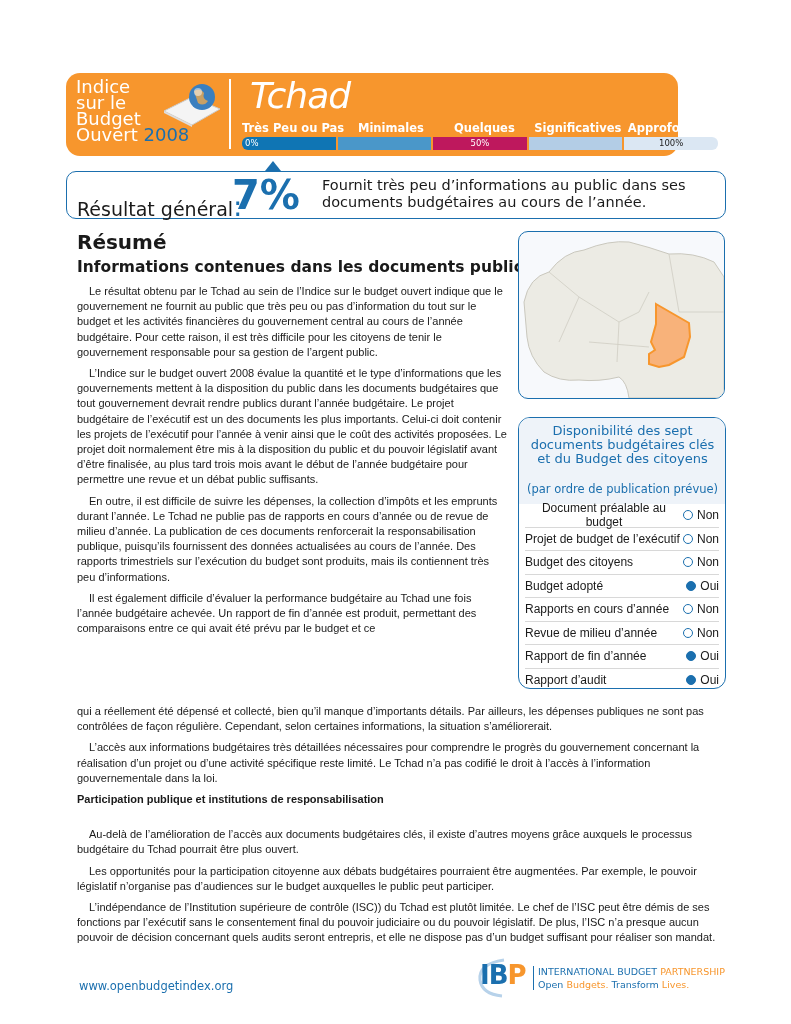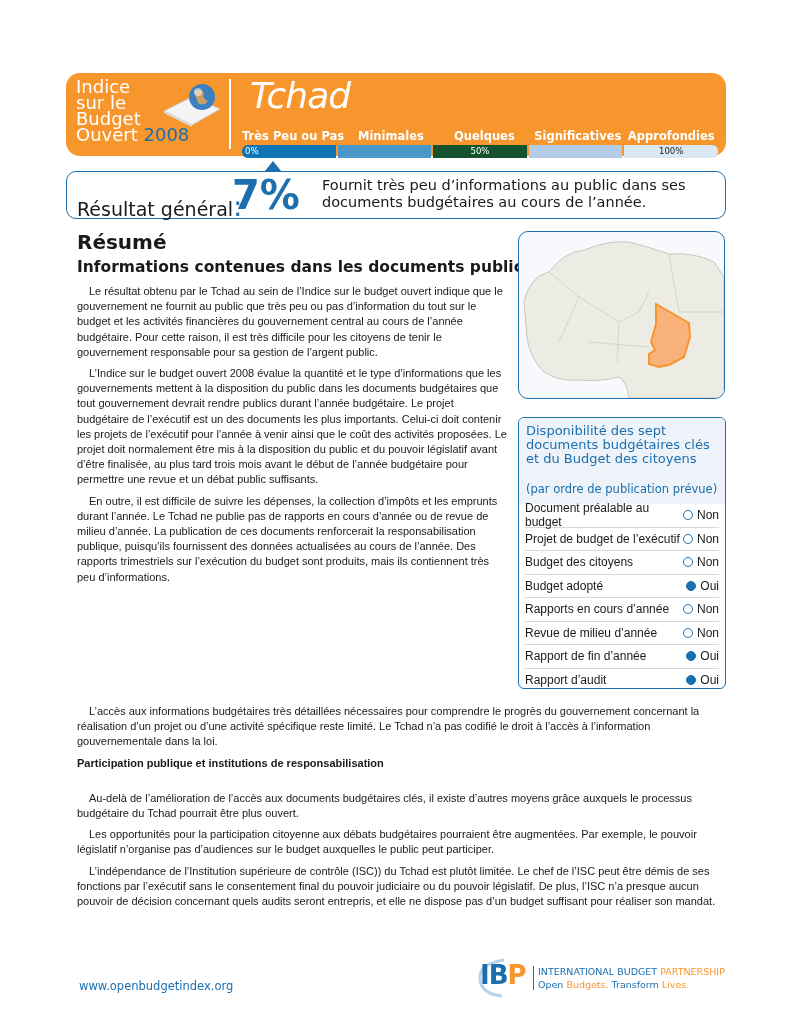--- a/index.html
+++ b/index.html
@@ -1,40 +1,40 @@
 <!DOCTYPE html>
 <html><head>
 <meta charset="utf-8">
 <style>
   html,body{margin:0;padding:0;background:#fff;}
   body{width:791px;height:1024px;position:relative;overflow:hidden;font-family:"Liberation Sans",sans-serif;color:#1a1a1a;}
-  .header{position:absolute;left:66px;top:73px;width:660px;height:83px;background:#f7962d;border-radius:14px;}
+  .header{position:absolute;left:66px;top:73px;width:612px;height:83px;background:#f7962d;border-radius:14px;}
   .logo-text{position:absolute;left:10px;top:6px;color:#fff;font-size:18px;line-height:16px;font-family:"DejaVu Sans",sans-serif;}
   .logo-text .year{color:#1b6fae;}
   .logo-book{position:absolute;left:96px;top:8px;width:60px;height:46px;}
   .divider{position:absolute;left:163px;top:6px;width:2px;height:70px;background:#fff;}
   .country{position:absolute;left:184px;top:2px;color:#fff;font-size:36px;font-style:italic;font-family:"DejaVu Sans",sans-serif;letter-spacing:-1px;}
   .scale{position:absolute;left:176px;top:48px;width:476px;}
-  .scale-labels{display:flex;margin-top:8px;}
+  .scale-labels{display:flex;}
   .scale-labels span{flex:1;color:#fff;font-size:11.5px;font-weight:bold;text-align:center;font-family:"DejaVu Sans",sans-serif;white-space:nowrap;}
   .scale-bars{display:flex;margin-top:2px;gap:2px;}
   .scale-bars div{flex:1;height:13px;font-size:8.5px;color:#fff;line-height:13px;padding:0 3px;box-sizing:border-box;font-family:"DejaVu Sans",sans-serif;}
   .pointer{position:absolute;left:265px;top:161px;width:0;height:0;border-left:8px solid transparent;border-right:8px solid transparent;border-bottom:10px solid #1b6fae;}
   .result{position:absolute;left:66px;top:171px;width:658px;height:46px;border:1.5px solid #1b6fae;border-radius:10px;background:#fff;}
   .result-label{position:absolute;left:10px;top:18px;font-size:19px;font-family:"DejaVu Sans",sans-serif;}
   .result-value{position:absolute;left:165px;top:0px;font-size:40px;font-weight:bold;color:#1b6fae;font-family:"DejaVu Sans",sans-serif;}
   .result-desc{position:absolute;left:255px;top:5px;font-size:14.5px;line-height:17px;width:400px;font-family:"DejaVu Sans",sans-serif;}
   h1{position:absolute;left:77px;top:230px;margin:0;font-size:20px;font-weight:bold;font-family:"DejaVu Sans",sans-serif;}
   h2{position:absolute;left:77px;top:258px;margin:0;font-size:15.5px;font-weight:bold;font-family:"DejaVu Sans",sans-serif;}
   .body-text{position:absolute;left:77px;font-size:11px;line-height:15.2px;}
   .body-text p{margin:0 0 6px 0;text-indent:12px;}
   .col{top:284px;width:430px;}
   .full{width:640px;}
   .map{position:absolute;left:518px;top:231px;width:205px;height:166px;border:1.5px solid #1b6fae;border-radius:10px;overflow:hidden;background:#f7f9fc;}
-  .docs{position:absolute;left:518px;top:417px;width:206px;height:270px;border:1.5px solid #1b6fae;border-radius:6px;background:#fff;overflow:hidden;}
+  .docs{position:absolute;left:518px;top:417px;width:206px;height:270px;border:1.5px solid #1b6fae;border-radius:12px;background:#fff;overflow:hidden;text-align:center;}
   .docs-head{background:#eef3f9;padding:6px 6px 8px 7px;color:#1b6fae;font-size:13px;line-height:14px;font-family:"DejaVu Sans",sans-serif;}
   .docs-head .sub{font-size:11.5px;margin-top:16px;}
   .docs-row{display:flex;align-items:center;justify-content:space-between;height:22.5px;margin:0 6px;border-bottom:1.5px solid #d8d8d8;font-size:12px;}
   .docs-row:last-child{border-bottom:none;}
   .status{display:flex;align-items:center;gap:4px;}
   .dot{width:10px;height:10px;border-radius:50%;border:1.5px solid #1b6fae;box-sizing:border-box;}
   .dot.filled{background:#1b6fae;}
   .footer-url{position:absolute;left:79px;top:979px;color:#1b6fae;font-size:11.5px;font-family:"DejaVu Sans",sans-serif;}
   .ibp{position:absolute;left:480px;top:960px;}
   .ibp-logo{position:absolute;left:0;top:0;font-size:26px;font-weight:bold;font-family:"DejaVu Sans",sans-serif;letter-spacing:-1px;}
@@ -67,21 +67,21 @@
     <div class="scale-labels">
       <span>Très Peu ou Pas</span>
       <span>Minimales</span>
       <span>Quelques</span>
       <span>Significatives</span>
       <span>Approfondies</span>
     </div>
     <div class="scale-bars">
       <div style="background:#0f75b4;border-radius:6px 0 0 6px;"><span>0%</span></div>
       <div style="background:#4a97c9;"></div>
-      <div style="background:#14532d;text-align:center;"><span>50%</span></div>
+      <div style="background:#be185d;text-align:center;"><span>50%</span></div>
       <div style="background:#b3cde6;"></div>
       <div style="background:#dbe7f3;color:#222;text-align:center;border-radius:0 6px 6px 0;"><span>100%</span></div>
     </div>
   </div>
 </div>
 
 <div class="pointer"></div>
 
 <div class="result">
   <div class="result-label"><span>Résultat général</span><span style="font-size:28px;color:#1b6fae;">:</span></div>
@@ -89,23 +89,25 @@
   <div class="result-desc">Fournit très peu d’informations au public dans ses documents budgétaires au cours de l’année.</div>
 </div>
 
 <h1>Résumé</h1>
 <h2>Informations contenues dans les documents publics</h2>
 
 <div class="body-text col">
   <p>Le résultat obtenu par le Tchad au sein de l’Indice sur le budget ouvert indique que le gouvernement ne fournit au public que très peu ou pas d’information du tout sur le budget et les activités financières du gouvernement central au cours de l’année budgétaire.  Pour cette raison, il est très difficile pour les citoyens de tenir le gouvernement responsable pour sa gestion de l’argent public.</p>
   <p>L’Indice sur le budget ouvert 2008 évalue la quantité et le type d’informations que les gouvernements mettent à la disposition du public dans les documents budgétaires que tout gouvernement devrait rendre publics durant l’année budgétaire.  Le projet budgétaire de l’exécutif est un des documents les plus importants.  Celui-ci doit contenir les projets de l’exécutif pour l’année à venir ainsi que le coût des activités proposées.  Le projet doit normalement être mis à la disposition du public et du pouvoir législatif avant d’être finalisée, au plus tard trois mois avant le début de l’année budgétaire pour permettre une revue et un débat public suffisants.</p>
   <p>En outre, il est difficile de suivre les dépenses, la collection d’impôts et les emprunts durant l’année.  Le Tchad ne publie pas de rapports en cours d’année ou de revue de milieu d’année.  La publication de ces documents renforcerait la responsabilisation publique, puisqu’ils fournissent des données actualisées au cours de l’année.  Des rapports trimestriels sur l’exécution du budget sont produits, mais ils contiennent très peu d’informations.</p>
+  <p>Il est également difficile d’évaluer la performance budgétaire au Tchad une fois l’année budgétaire achevée.  Un rapport de fin d’année est produit, permettant des comparaisons entre ce qui avait été prévu par le budget et ce</p>
 </div>
 
 <div class="body-text full" style="top:704px;">
+  <p style="text-indent:0;">qui a réellement été dépensé et collecté, bien qu’il manque d’importants détails.  Par ailleurs, les dépenses publiques ne sont pas contrôlées de façon régulière.  Cependant, selon certaines informations, la situation s’améliorerait.</p>
   <p>L’accès aux informations budgétaires très détaillées nécessaires pour comprendre le progrès du gouvernement concernant la réalisation d’un projet ou d’une activité spécifique reste limité.  Le Tchad n’a pas codifié le droit à l’accès à l’information gouvernementale dans la loi.</p>
   <div style="font-weight:bold;margin:4px 0 20px 0;">Participation publique et institutions de responsabilisation</div>
   <p>Au-delà de l’amélioration de l’accès aux documents budgétaires clés, il existe d’autres moyens grâce auxquels le processus budgétaire du Tchad pourrait être plus ouvert.</p>
   <p>Les opportunités pour la participation citoyenne aux débats budgétaires pourraient être augmentées.  Par exemple, le pouvoir législatif n’organise pas d’audiences sur le budget auxquelles le public peut participer.</p>
   <p>L’indépendance de l’Institution supérieure de contrôle (ISC)) du Tchad est plutôt limitée.  Le chef de l’ISC peut être démis de ses fonctions par l’exécutif sans le consentement final du pouvoir judiciaire ou du pouvoir législatif.  De plus, l’ISC n’a  presque aucun pouvoir de décision concernant quels audits seront entrepris, et elle ne dispose pas d’un budget suffisant pour réaliser son mandat.</p>
 </div>
 
 <div class="map">
   <svg width="205" height="166" viewBox="0 0 205 166">
     <path d="M5,70 Q10,45 30,40 Q45,20 65,18 Q90,8 110,10 Q130,15 150,22 Q175,20 195,30 L205,45 L205,166 L110,166 Q108,150 100,145 Q80,150 60,148 Q40,150 25,140 Q10,125 8,105 Z" fill="#ecebe4" stroke="#c9c7bd" stroke-width="1"></path>

